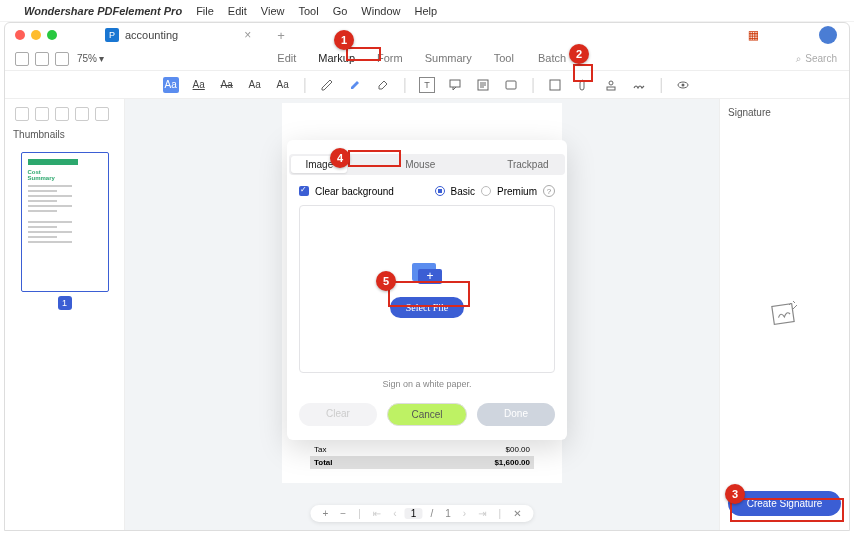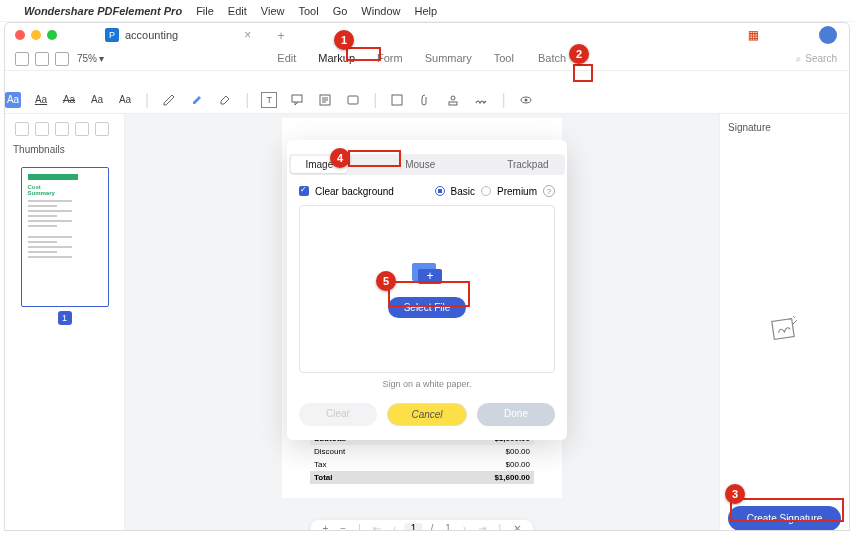--- a/index.html
+++ b/index.html
@@ -28,21 +28,21 @@
 
 .toolbar-top { height: 24px; display: flex; align-items: center; padding: 0 10px; border-bottom: 1px solid #eee; gap: 8px; position: relative; }
 .toolbar-top .view-icons { display: flex; gap: 6px; }
 .toolbar-top .view-icons span { width: 14px; height: 14px; border: 1px solid #aaa; border-radius: 2px; display: inline-block; }
 .zoom { font-size: 10px; color: #555; display: flex; align-items: flex-end; gap: 2px; }
 .main-tabs { position: absolute; left: 50%; transform: translateX(-50%); display: flex; gap: 18px; font-size: 11px; color: #777; }
 .main-tabs span { padding: 4px 2px; }
 .main-tabs .active { color: #222; }
 .search { position: absolute; right: 12px; font-size: 10px; color: #aaa; display: flex; gap: 4px; align-items: center; }
 
-.toolbar-icons { height: 28px; display: flex; align-items: center; gap: 12px; border-bottom: 1px solid #eee; margin-top: 15px; }
+.toolbar-icons { height: 28px; display: flex; align-items: center; justify-content: center; gap: 12px; border-bottom: 1px solid #eee; }
 .toolbar-icons .ticon { width: 16px; height: 16px; display: flex; align-items: center; justify-content: center; font-size: 10px; color: #666; }
 .toolbar-icons .aa { font-size: 10px; color: #444; }
 .toolbar-icons .aa.hl { background: #5b8def; color: #fff; padding: 2px 3px; border-radius: 2px; }
 .toolbar-icons svg { display: block; }
 
 .content { display: flex; height: calc(100% - 76px); }
 
 .sidebar { width: 120px; border-right: 1px solid #eee; padding: 6px; }
 .sidebar-tabs { display: flex; gap: 6px; padding: 2px 4px; }
 .sidebar-tabs span { width: 14px; height: 14px; border: 1px solid #ccc; border-radius: 2px; }
@@ -76,26 +76,26 @@
 .modal-opts .chk { width: 10px; height: 10px; background: #3b5ed4; border-radius: 2px; position: relative; }
 .modal-opts .chk:after { content: "✓"; color: #fff; font-size: 8px; position: absolute; top: -1px; left: 1px; }
 .modal-opts .spacer { flex: 1; }
 .modal-opts .radio { width: 10px; height: 10px; border-radius: 50%; border: 1px solid #bbb; }
 .modal-opts .radio.on { border-color: #3b5ed4; background: radial-gradient(circle, #3b5ed4 40%, transparent 45%); }
 .modal-opts .q { width: 12px; height: 12px; border: 1px solid #aaa; border-radius: 50%; font-size: 8px; display: flex; align-items: center; justify-content: center; color: #888; }
 .drop { margin: 0 12px; height: 168px; border: 1px solid #e3e3e6; border-radius: 4px; display: flex; flex-direction: column; align-items: center; justify-content: center; gap: 12px; }
 .folder-ico { width: 30px; height: 24px; position: relative; }
 .folder-ico .back { position: absolute; width: 24px; height: 18px; background: #5b8def; border-radius: 2px; top: 2px; left: 0; }
 .folder-ico .front { position: absolute; width: 24px; height: 15px; background: #3b5ed4; border-radius: 2px; top: 8px; left: 6px; display: flex; align-items: center; justify-content: center; color: #fff; font-size: 12px; }
-.select-file { background: #3b5ed4; color: #fff; font-size: 10px; padding: 5px 16px; border-radius: 12px; }
+.select-file { background: #3b5ed4; color: #fff; font-size: 10px; padding: 5px 16px; border-radius: 12px; font-family: Liberation Serif, serif; }
 .sign-note { text-align: center; font-size: 9px; color: #888; margin: 6px 0; }
 .modal-btns { display: flex; gap: 10px; padding: 8px 12px 14px; }
 .mbtn { flex: 1; text-align: center; font-size: 10px; padding: 5px 0; border-radius: 12px; }
 .mbtn.clear { background: #f3f3f5; color: #ccc; }
-.mbtn.cancel { background: #fde047; border: 1px solid #ddd; color: #555; font-style: italic; }
+.mbtn.cancel { background: #bef264; border: 1px solid #ddd; color: #555; }
 .mbtn.done { background: #cfd5de; color: #fff; }
 
 .callout { position: absolute; width: 20px; height: 20px; background: #da2a1c; color: #fff; border-radius: 50%; display: flex; align-items: center; justify-content: center; font-size: 11px; font-weight: 700; z-index: 60; box-shadow: 0 1px 3px rgba(0,0,0,0.3); }
 .redbox { position: absolute; border: 2px solid #da2a1c; z-index: 50; pointer-events: none; }
 
 .pager { position: absolute; bottom: 8px; left: 50%; transform: translateX(-50%); display: flex; gap: 4px; align-items: center; background: #fff; border-radius: 14px; padding: 3px 8px; box-shadow: 0 1px 4px rgba(0,0,0,0.1); font-size: 10px; color: #888; }
 .pager span { padding: 0 4px; }
 .pager .divider { color: #ccc; }
 .pager input { width: 18px; border: none; text-align: center; font-size: 10px; background: #f0f0f2; border-radius: 3px; }
 </style>

